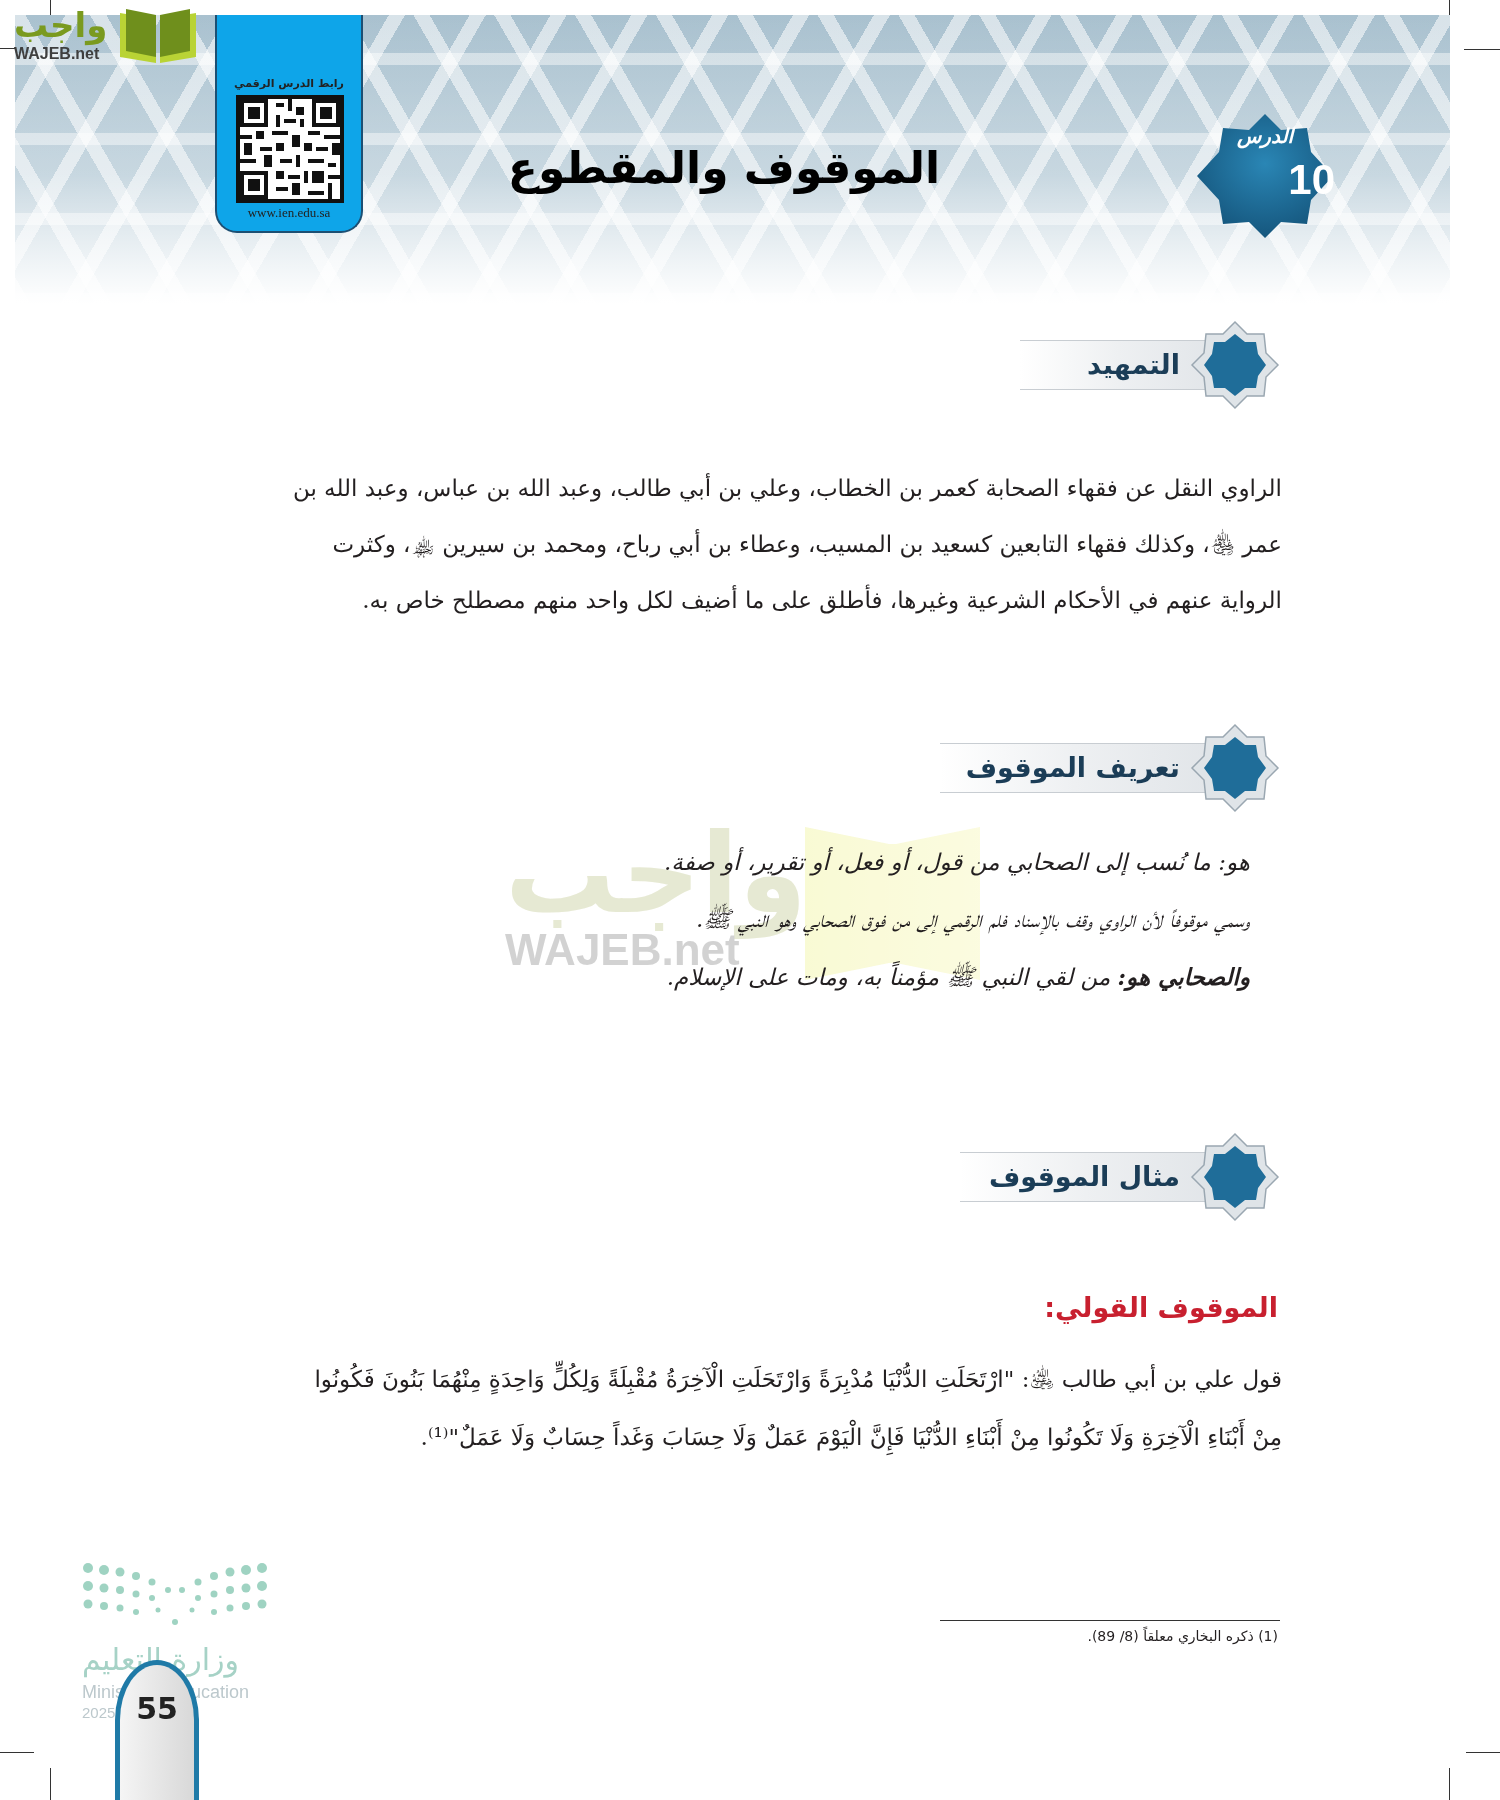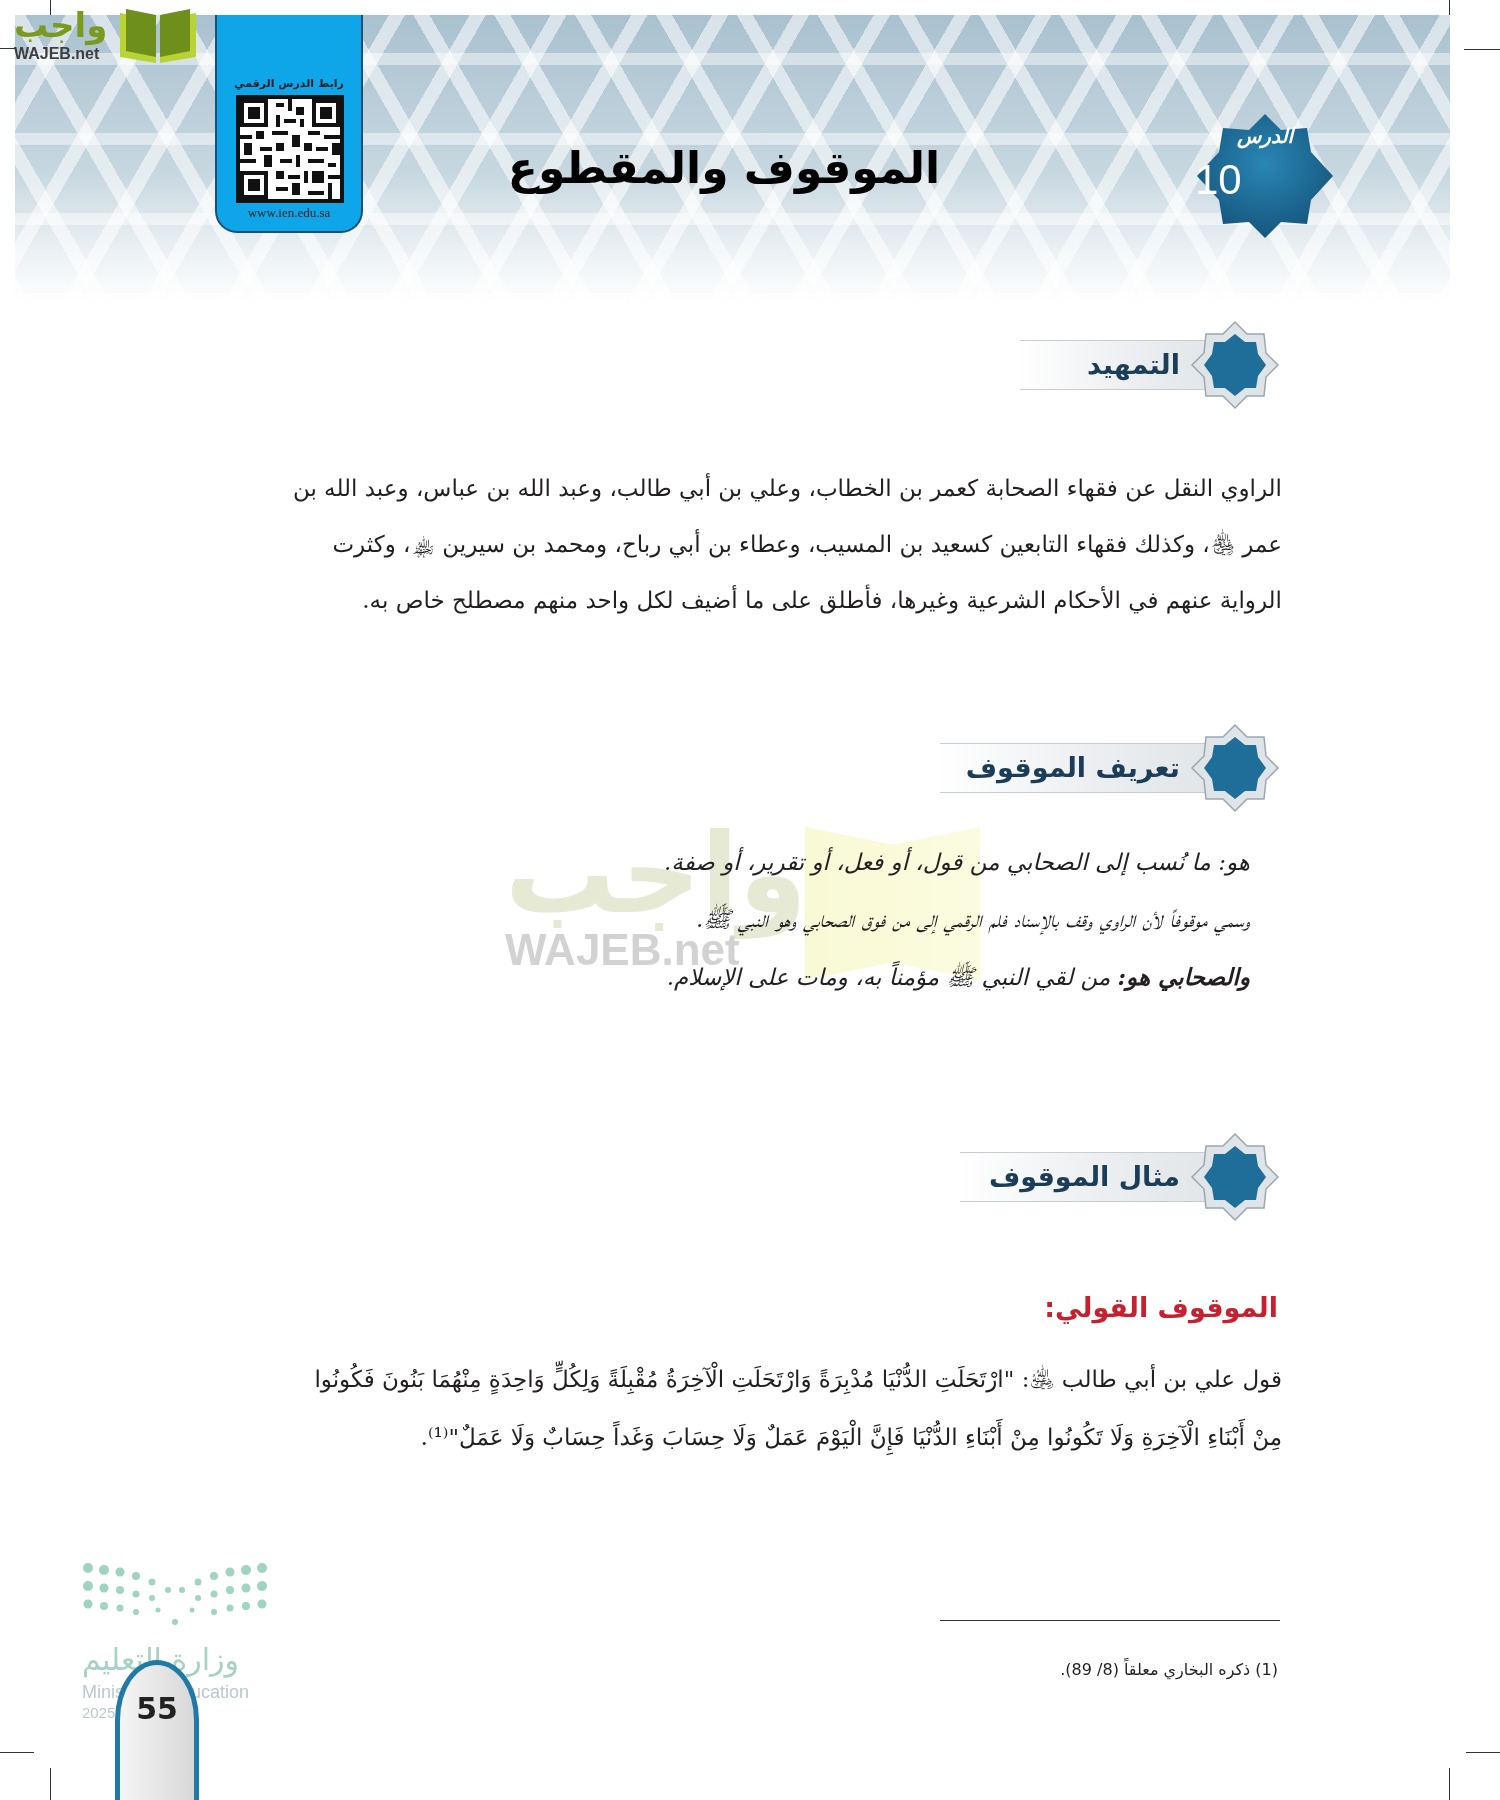--- a/index.html
+++ b/index.html
@@ -39,21 +39,21 @@
   
   .lesson-title {
     position: absolute; right: 560px; top: 142px; font-family: "DejaVu Sans", sans-serif;
     font-weight: bold; font-size: 44px; color: #000000; direction: rtl;
   }
 
   
   .lesson-badge { position: absolute; left: 1195px; top: 112px; width: 140px; height: 128px; }
   .lesson-badge svg { position: absolute; left: 0; top: 0; }
   .badge-label { position: absolute; width: 100%; top: 12px; text-align: center; color: #fff; font-weight: bold; font-size: 20px; direction: rtl; font-style: italic; }
-  .badge-num { position: absolute; width: 100%; top: 44px; text-align: left; color: #fff; font-family: "Liberation Sans", sans-serif; font-weight: normal; font-size: 42px; }
+  .badge-num { position: absolute; width: 100%; top: 44px; text-align: right; color: #fff; font-family: "Liberation Sans", sans-serif; font-weight: bold; font-size: 42px; }
 
   
   .section-head { position: absolute; right: 220px; width: 260px; height: 90px; }
   .section-bar {
     position: absolute; right: 40px; top: 20px; height: 50px; width: 220px;
     background: linear-gradient(to left, #dfe3e7 0%, #eef0f2 55%, rgba(255,255,255,0) 100%);
     border-top: 1px solid #c8cdd2; border-bottom: 1px solid #c8cdd2;
   }
   .section-icon { position: absolute; right: 0; top: 0; width: 90px; height: 90px; }
   .section-title {
@@ -72,21 +72,21 @@
   .subhead { position: absolute; right: 222px; top: 1292px; font-weight: bold; font-size: 27px; color: #c8202f; direction: rtl; }
 
   
   .watermark { position: absolute; left: 505px; top: 810px; width: 480px; height: 170px; pointer-events: none; opacity: 0.45; }
   .wm-ar { position: absolute; left: 0; top: 0; font-weight: bold; font-size: 110px; color: #c9cf9e; direction: rtl; }
   .wm-en { position: absolute; left: 0; top: 115px; font-family: "Liberation Sans", sans-serif; font-weight: bold; font-size: 44px; color: #9d9d9d; }
   .wm-book { position: absolute; left: 300px; top: 0; width: 175px; height: 170px; background: linear-gradient(90deg, #e8ec76, #f2f29a); clip-path: polygon(0 10%, 48% 20%, 52% 20%, 100% 10%, 100% 100%, 52% 90%, 48% 90%, 0 100%); opacity: 0.7; }
 
   
   .fn-rule { position: absolute; left: 940px; top: 1620px; width: 340px; height: 1px; background: #333; }
-  .footnote { position: absolute; right: 222px; top: 1628px; font-size: 16px; direction: rtl; color: #231f20; margin-top: 32px; }
+  .footnote { position: absolute; right: 222px; top: 1628px; font-size: 14px; direction: rtl; color: #231f20; }
 
   
   .moe { position: absolute; left: 80px; top: 1560px; width: 210px; height: 170px; }
   .moe-dots { position: absolute; left: 0; top: 0; width: 190px; height: 70px; }
   .moe-ar { position: absolute; left: 2px; top: 82px; font-size: 30px; color: #a6d2c6; direction: rtl; }
   .moe-en { position: absolute; left: 2px; top: 122px; font-family: "Liberation Sans", sans-serif; font-size: 18px; color: #bcc8cc; }
   .moe-year { position: absolute; left: 2px; top: 144px; font-family: "Liberation Sans", sans-serif; font-size: 15px; color: #bcc8cc; }
 
   .page-tab {
     position: absolute; left: 115px; top: 1660px; width: 84px; height: 140px;

